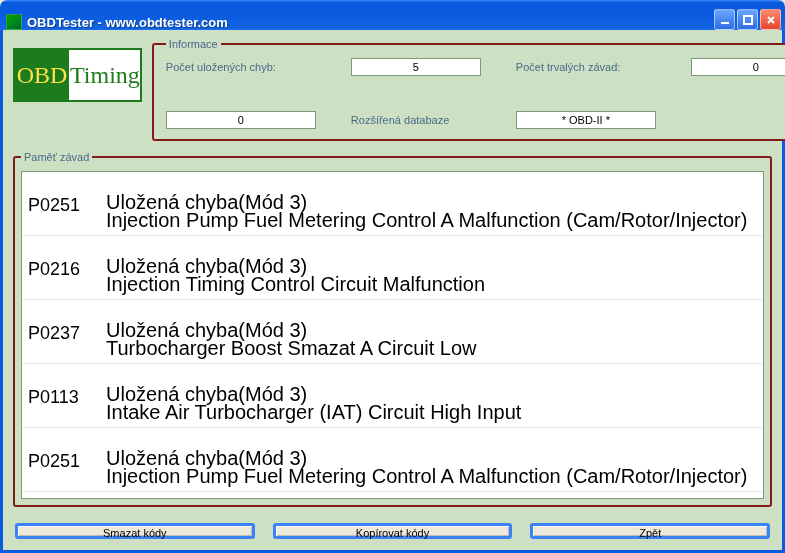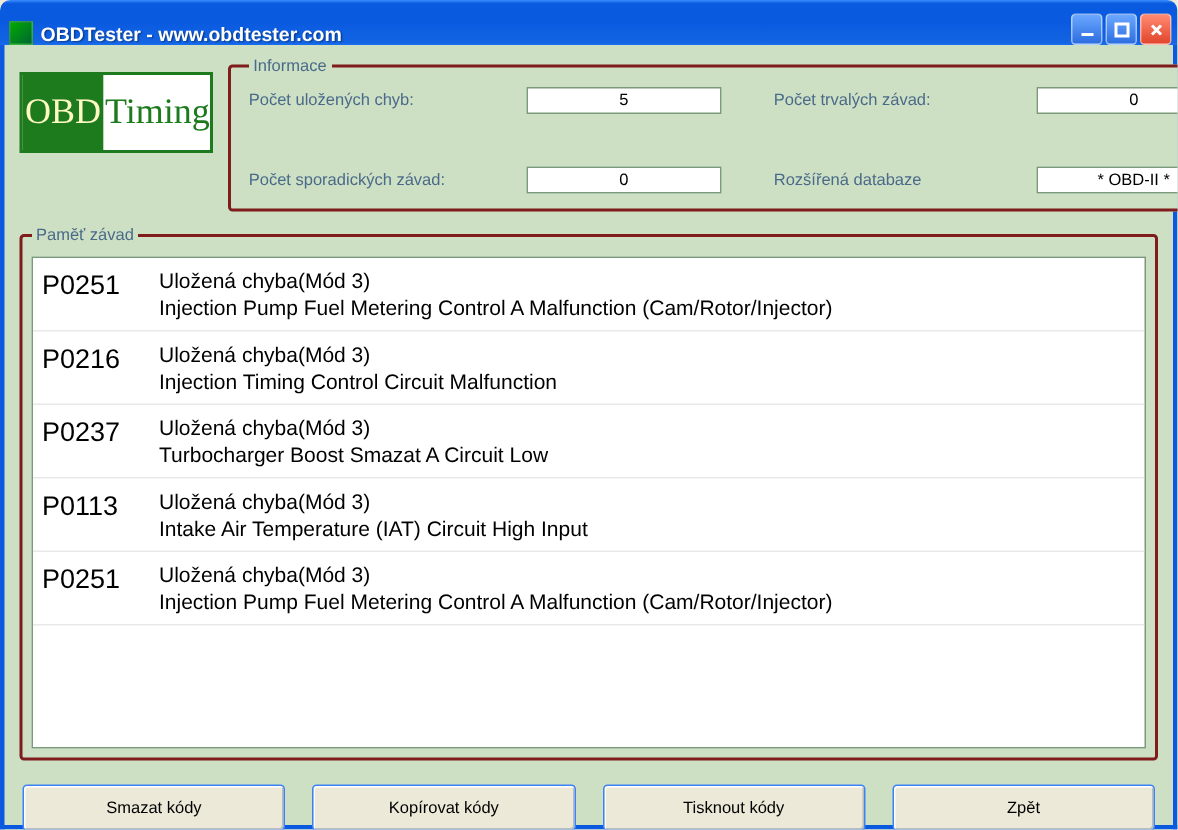--- a/index.html
+++ b/index.html
@@ -66,21 +66,21 @@
     width: 160px;
     height: 54px;
     margin-top: 10px;
     border: 2px solid #1d7a1d;
     display: flex;
     align-items: stretch;
   }
   .logo-left {
     background: #1d7a1d;
     width: 54px;
-    color: #fef9c3;
+    color: #fde047;
     font-family: "Times New Roman", serif;
     font-size: 24px;
     display: flex; align-items: center; justify-content: center;
   }
   .logo-right {
     flex: 1;
     background: #fff;
     color: #1d7a1d;
     font-family: "Times New Roman", serif;
     font-size: 24px;
@@ -128,49 +128,49 @@
   }
   .fault-list {
     background: #fff;
     border: 1px solid #7a9a7a;
     height: 328px;
     overflow: auto;
   }
   .fault-row {
     display: flex;
     border-bottom: 1px solid #e8e8e8;
-    padding: 6px 6px 6px 6px;
+    padding: 21px 6px 6px 6px;
   }
   .fault-code {
     width: 78px;
     font-size: 18px;
     font-family: Tahoma, sans-serif;
     color: #000;
     padding-top: 2px;
   }
   .fault-text {
     flex: 1;
-    font-size: 14px;
+    font-size: 20px;
     font-family: Tahoma, sans-serif;
     line-height: 18px;
   }
   .fault-text .line1 { }
   .fault-text .line2 { }
 
   .btn-row {
     display: flex;
     gap: 18px;
     margin-top: 16px;
     padding: 0 2px;
   }
   .btn {
     flex: 1;
-    height: 31px;
+    height: 16px;
     background: #ece9d8;
-    border: 1px solid #3b82f6;
+    border: 3px solid #3b82f6;
     border-radius: 3px;
     box-shadow: inset 1px 1px 0 #fff, inset -1px -1px 0 #bbb;
     font-size: 11px;
     cursor: pointer;
   }
 </style>
 </head>
 <body>
 
 <div class="titlebar">
@@ -204,21 +204,20 @@
     </div>
 
     <fieldset class="info-fs">
       <legend>Informace</legend>
       <div class="info-grid">
         <div class="info-label">Počet uložených chyb:</div>
         <div class="info-val">5</div>
         <div class="info-label">Počet trvalých závad:</div>
         <div class="info-val">0</div>
 
-        <div class="info-label">Počet sporadických závad:</div>
         <div class="info-val">0</div>
         <div class="info-label">Rozšířená databaze</div>
         <div class="info-val">* OBD-II *</div>
       </div>
     </fieldset>
   </div>
 
   <fieldset class="memory-fs">
     <legend>Paměť závad</legend>
     <div class="fault-list" id="fault-list">
@@ -240,33 +239,32 @@
           <div class="fault-code">P0237</div>
           <div class="fault-text">
             <div class="line1">Uložená chyba(Mód 3)</div>
             <div class="line2">Turbocharger Boost Smazat A Circuit Low</div>
           </div>
         </div>
         <div class="fault-row">
           <div class="fault-code">P0113</div>
           <div class="fault-text">
             <div class="line1">Uložená chyba(Mód 3)</div>
-            <div class="line2">Intake Air Temperature (IAT) Circuit High Input</div>
+            <div class="line2">Intake Air Turbocharger (IAT) Circuit High Input</div>
           </div>
         </div>
         <div class="fault-row">
           <div class="fault-code">P0251</div>
           <div class="fault-text">
             <div class="line1">Uložená chyba(Mód 3)</div>
             <div class="line2">Injection Pump Fuel Metering Control A Malfunction (Cam/Rotor/Injector)</div>
           </div>
         </div>
       </div>
   </fieldset>
 
   <div class="btn-row">
     <button class="btn">Smazat kódy</button>
     <button class="btn">Kopírovat kódy</button>
-    <button class="btn">Tisknout kódy</button>
     <button class="btn">Zpět</button>
   </div>
 
 </div>
 
 </body></html>

